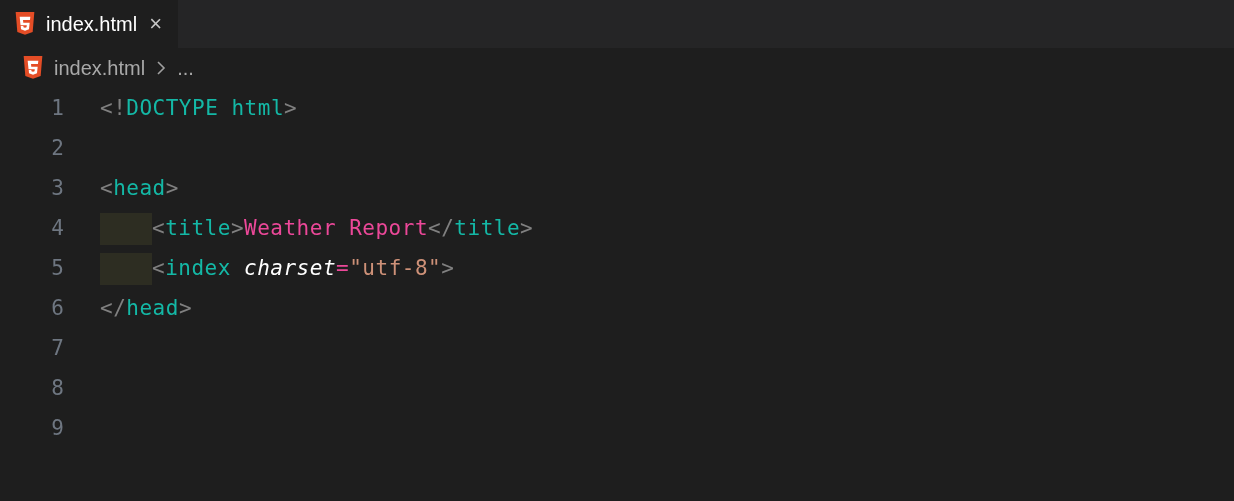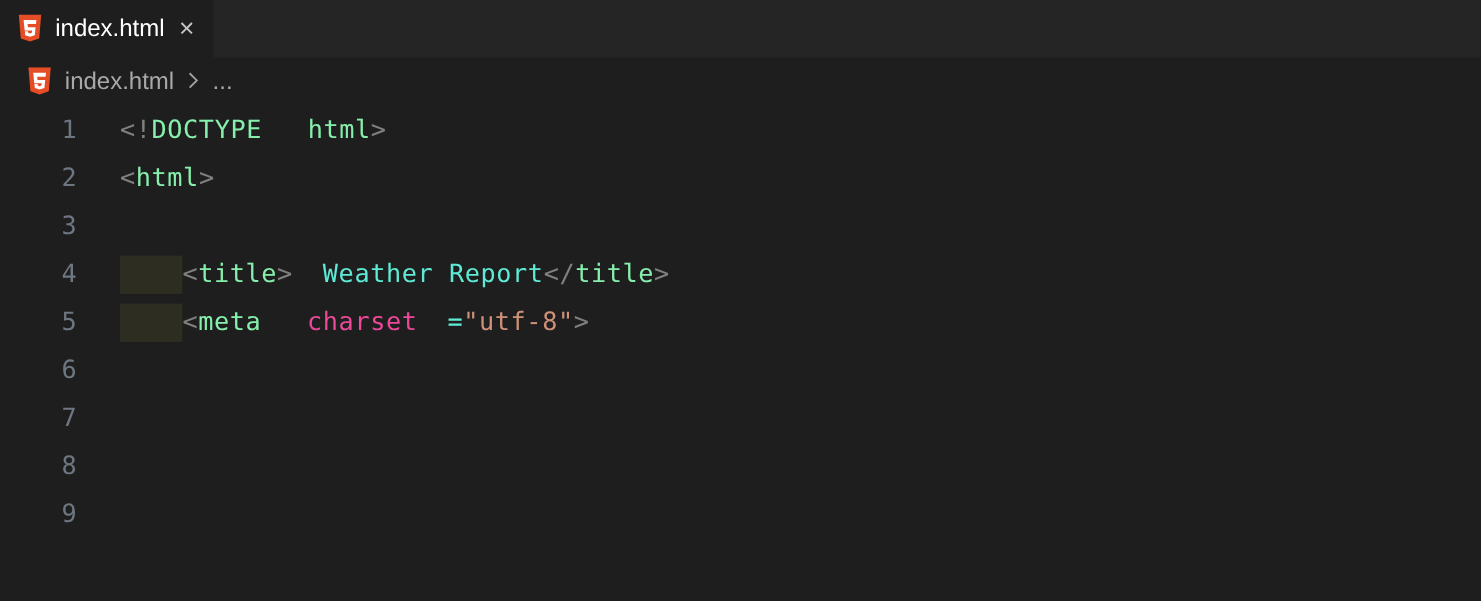--- a/index.html
+++ b/index.html
@@ -74,23 +74,23 @@
     }
     .ind {
       display: inline-block;
       width: 52px;
       height: 32px;
       background: #2d2d22;
       vertical-align: middle;
       margin-right: 0;
     }
     .p-gray   { color: #808080; }
-    .p-blue   { color: #86efac; }
-    .p-white  { color: #5eead4; margin-left: 25px; }
-    .p-attr   { color: #ec4899; }
+    .p-blue   { color: #14b8a6; }
+    .p-white  { color: #ec4899; }
+    .p-attr   { color: #ffffff; font-style: italic; }
     .p-str    { color: #ce9178; }
 
     .html5-icon {
       width: 22px;
       height: 24px;
       display: inline-block;
     }
     .html5-icon svg { display: block; }
   </style>
 </head>
@@ -125,35 +125,36 @@
   <span>...</span>
 </div>
 
 <div class="editor" id="editor">
     <div class="line">
       <div class="gutter">1</div>
       <div class="code"><span class="p-gray">&lt;!</span><span class="p-blue">DOCTYPE</span><span class="p-white"> </span><span class="p-blue">html</span><span class="p-gray">&gt;</span></div>
     </div>
     <div class="line">
       <div class="gutter">2</div>
-      <div class="code"><span class="p-gray">&lt;</span><span class="p-blue">html</span><span class="p-gray">&gt;</span></div>
     </div>
     <div class="line">
       <div class="gutter">3</div>
+      <div class="code"><span class="p-gray">&lt;</span><span class="p-blue">head</span><span class="p-gray">&gt;</span></div>
     </div>
     <div class="line">
       <div class="gutter">4</div>
       <div class="code"><span class="ind"></span><span class="p-gray">&lt;</span><span class="p-blue">title</span><span class="p-gray">&gt;</span><span class="p-white">Weather Report</span><span class="p-gray">&lt;/</span><span class="p-blue">title</span><span class="p-gray">&gt;</span></div>
     </div>
     <div class="line">
       <div class="gutter">5</div>
-      <div class="code"><span class="ind"></span><span class="p-gray">&lt;</span><span class="p-blue">meta</span><span class="p-white"> </span><span class="p-attr">charset</span><span class="p-white">=</span><span class="p-str">"utf-8"</span><span class="p-gray">&gt;</span></div>
+      <div class="code"><span class="ind"></span><span class="p-gray">&lt;</span><span class="p-blue">index</span><span class="p-white"> </span><span class="p-attr">charset</span><span class="p-white">=</span><span class="p-str">"utf-8"</span><span class="p-gray">&gt;</span></div>
     </div>
     <div class="line">
       <div class="gutter">6</div>
+      <div class="code"><span class="p-gray">&lt;/</span><span class="p-blue">head</span><span class="p-gray">&gt;</span></div>
     </div>
     <div class="line">
       <div class="gutter">7</div>
     </div>
     <div class="line">
       <div class="gutter">8</div>
     </div>
     <div class="line">
       <div class="gutter">9</div>
     </div>

